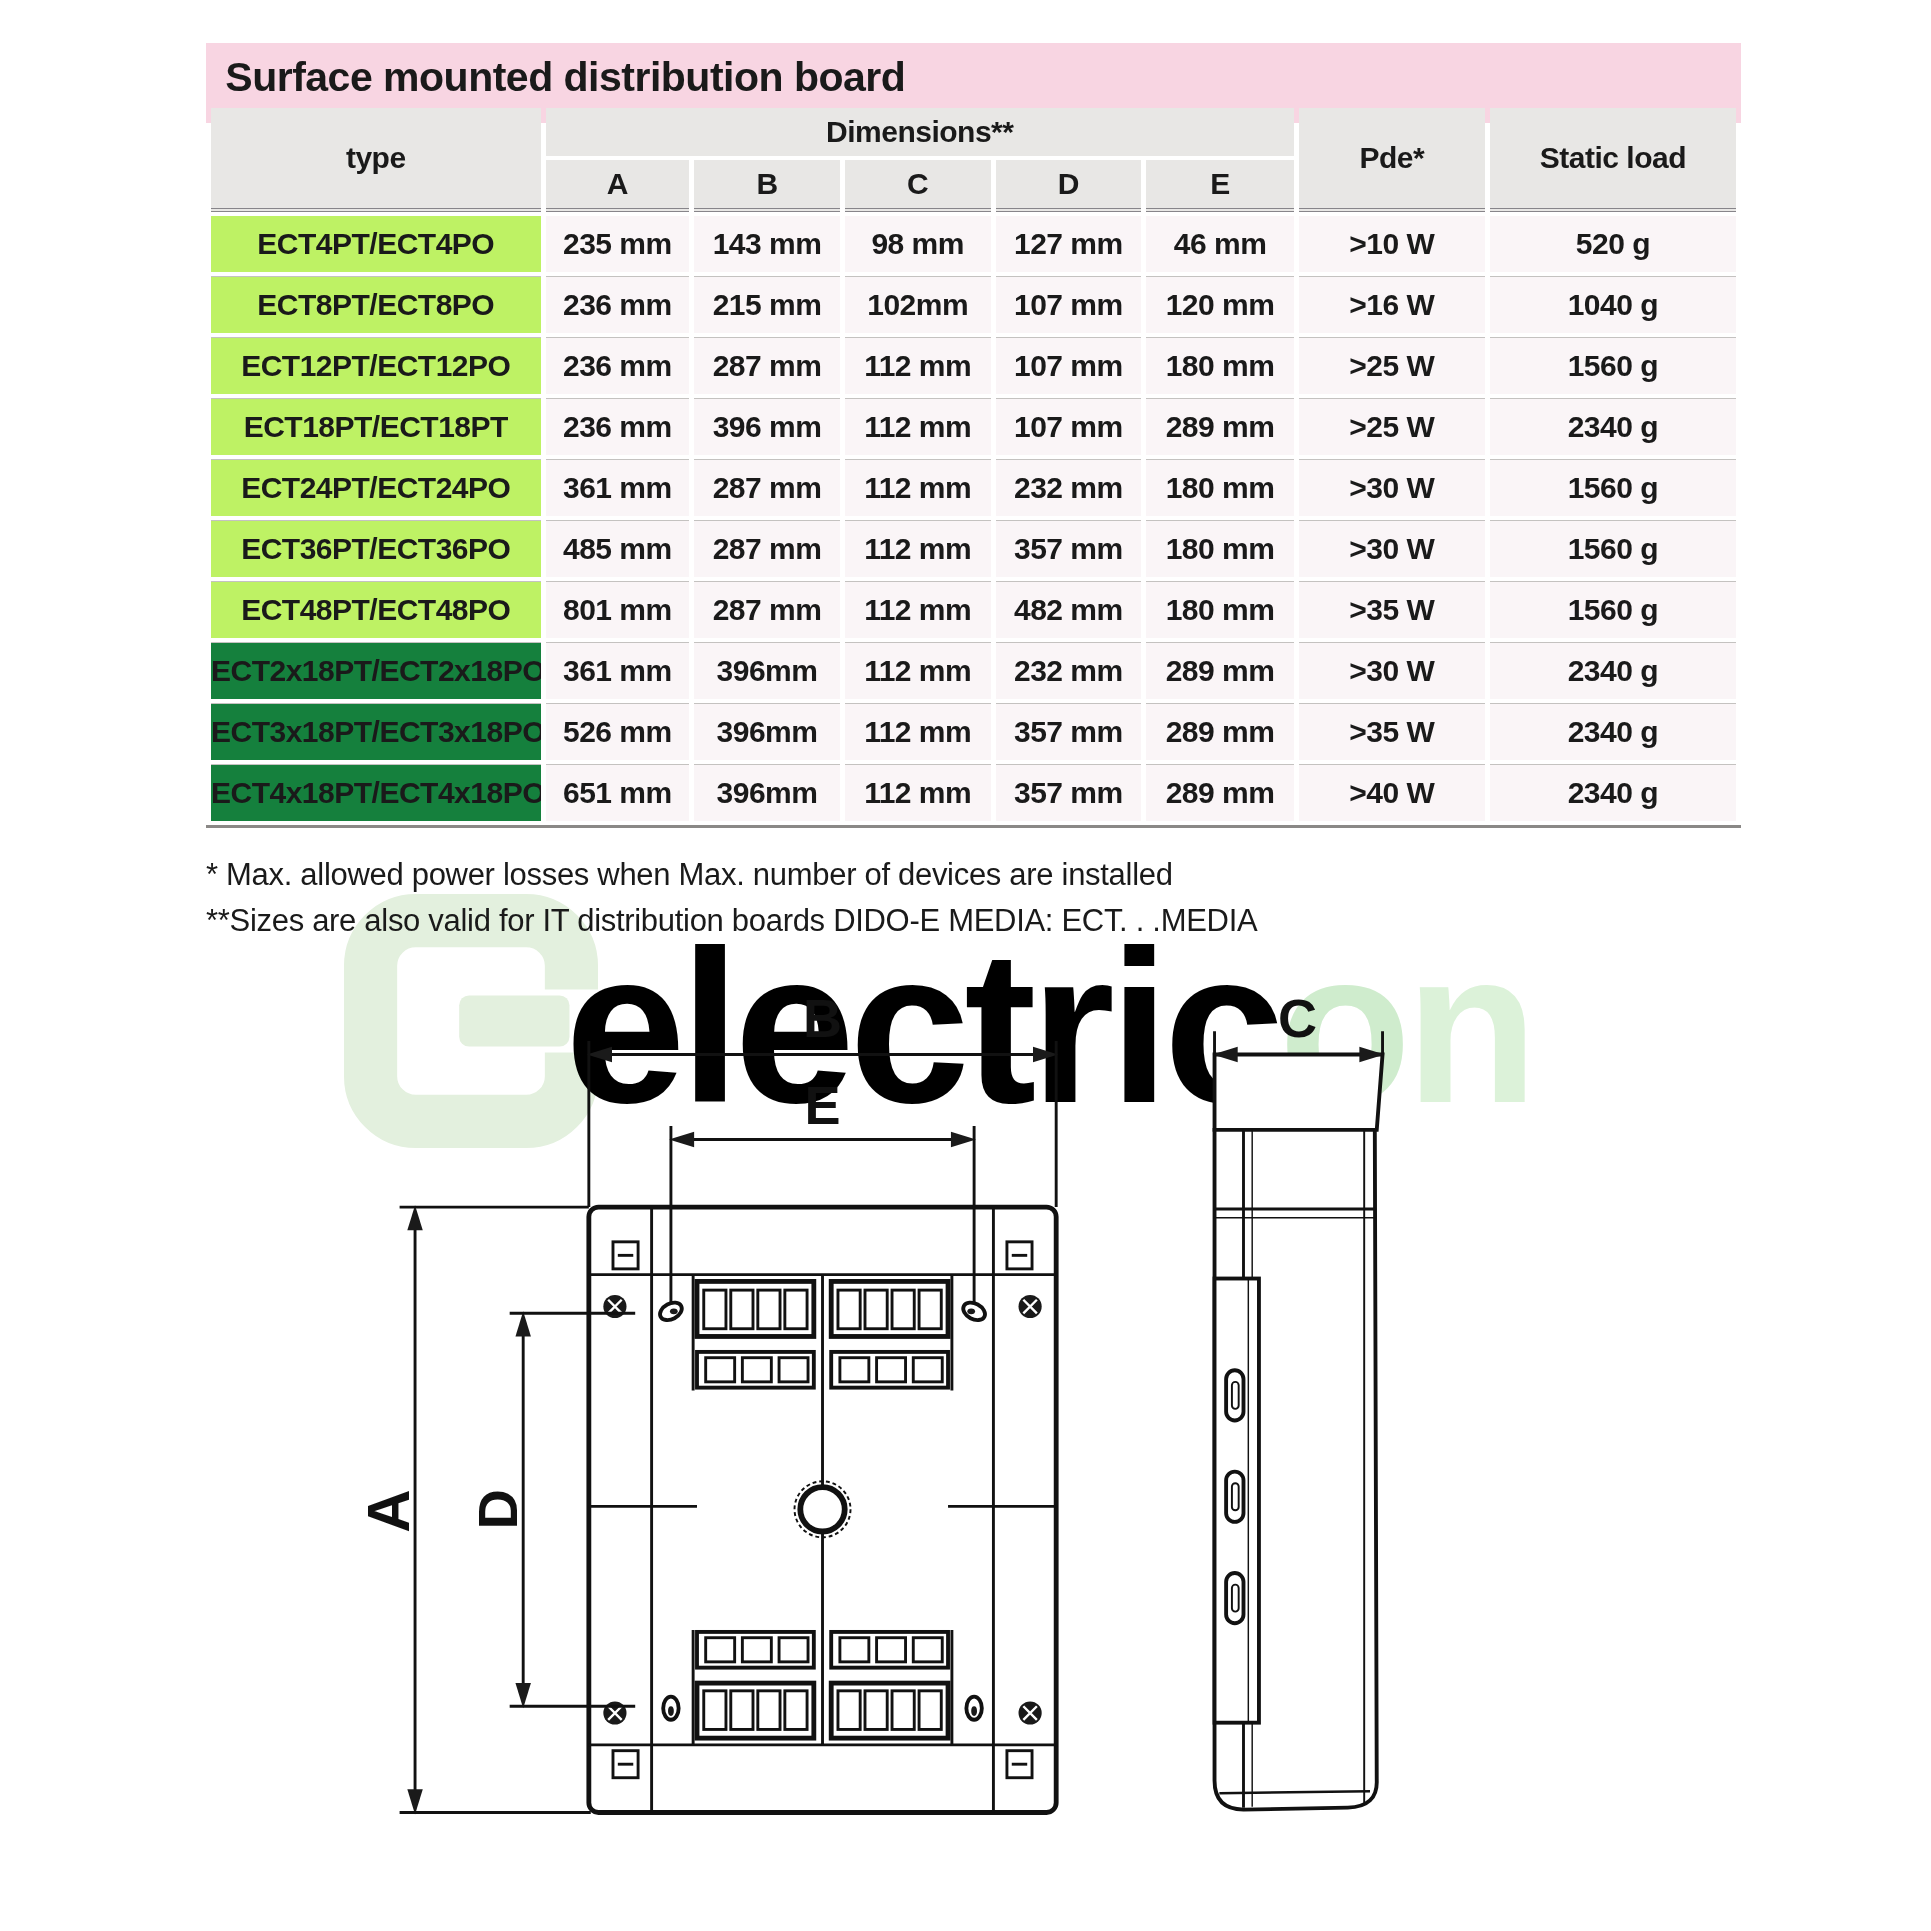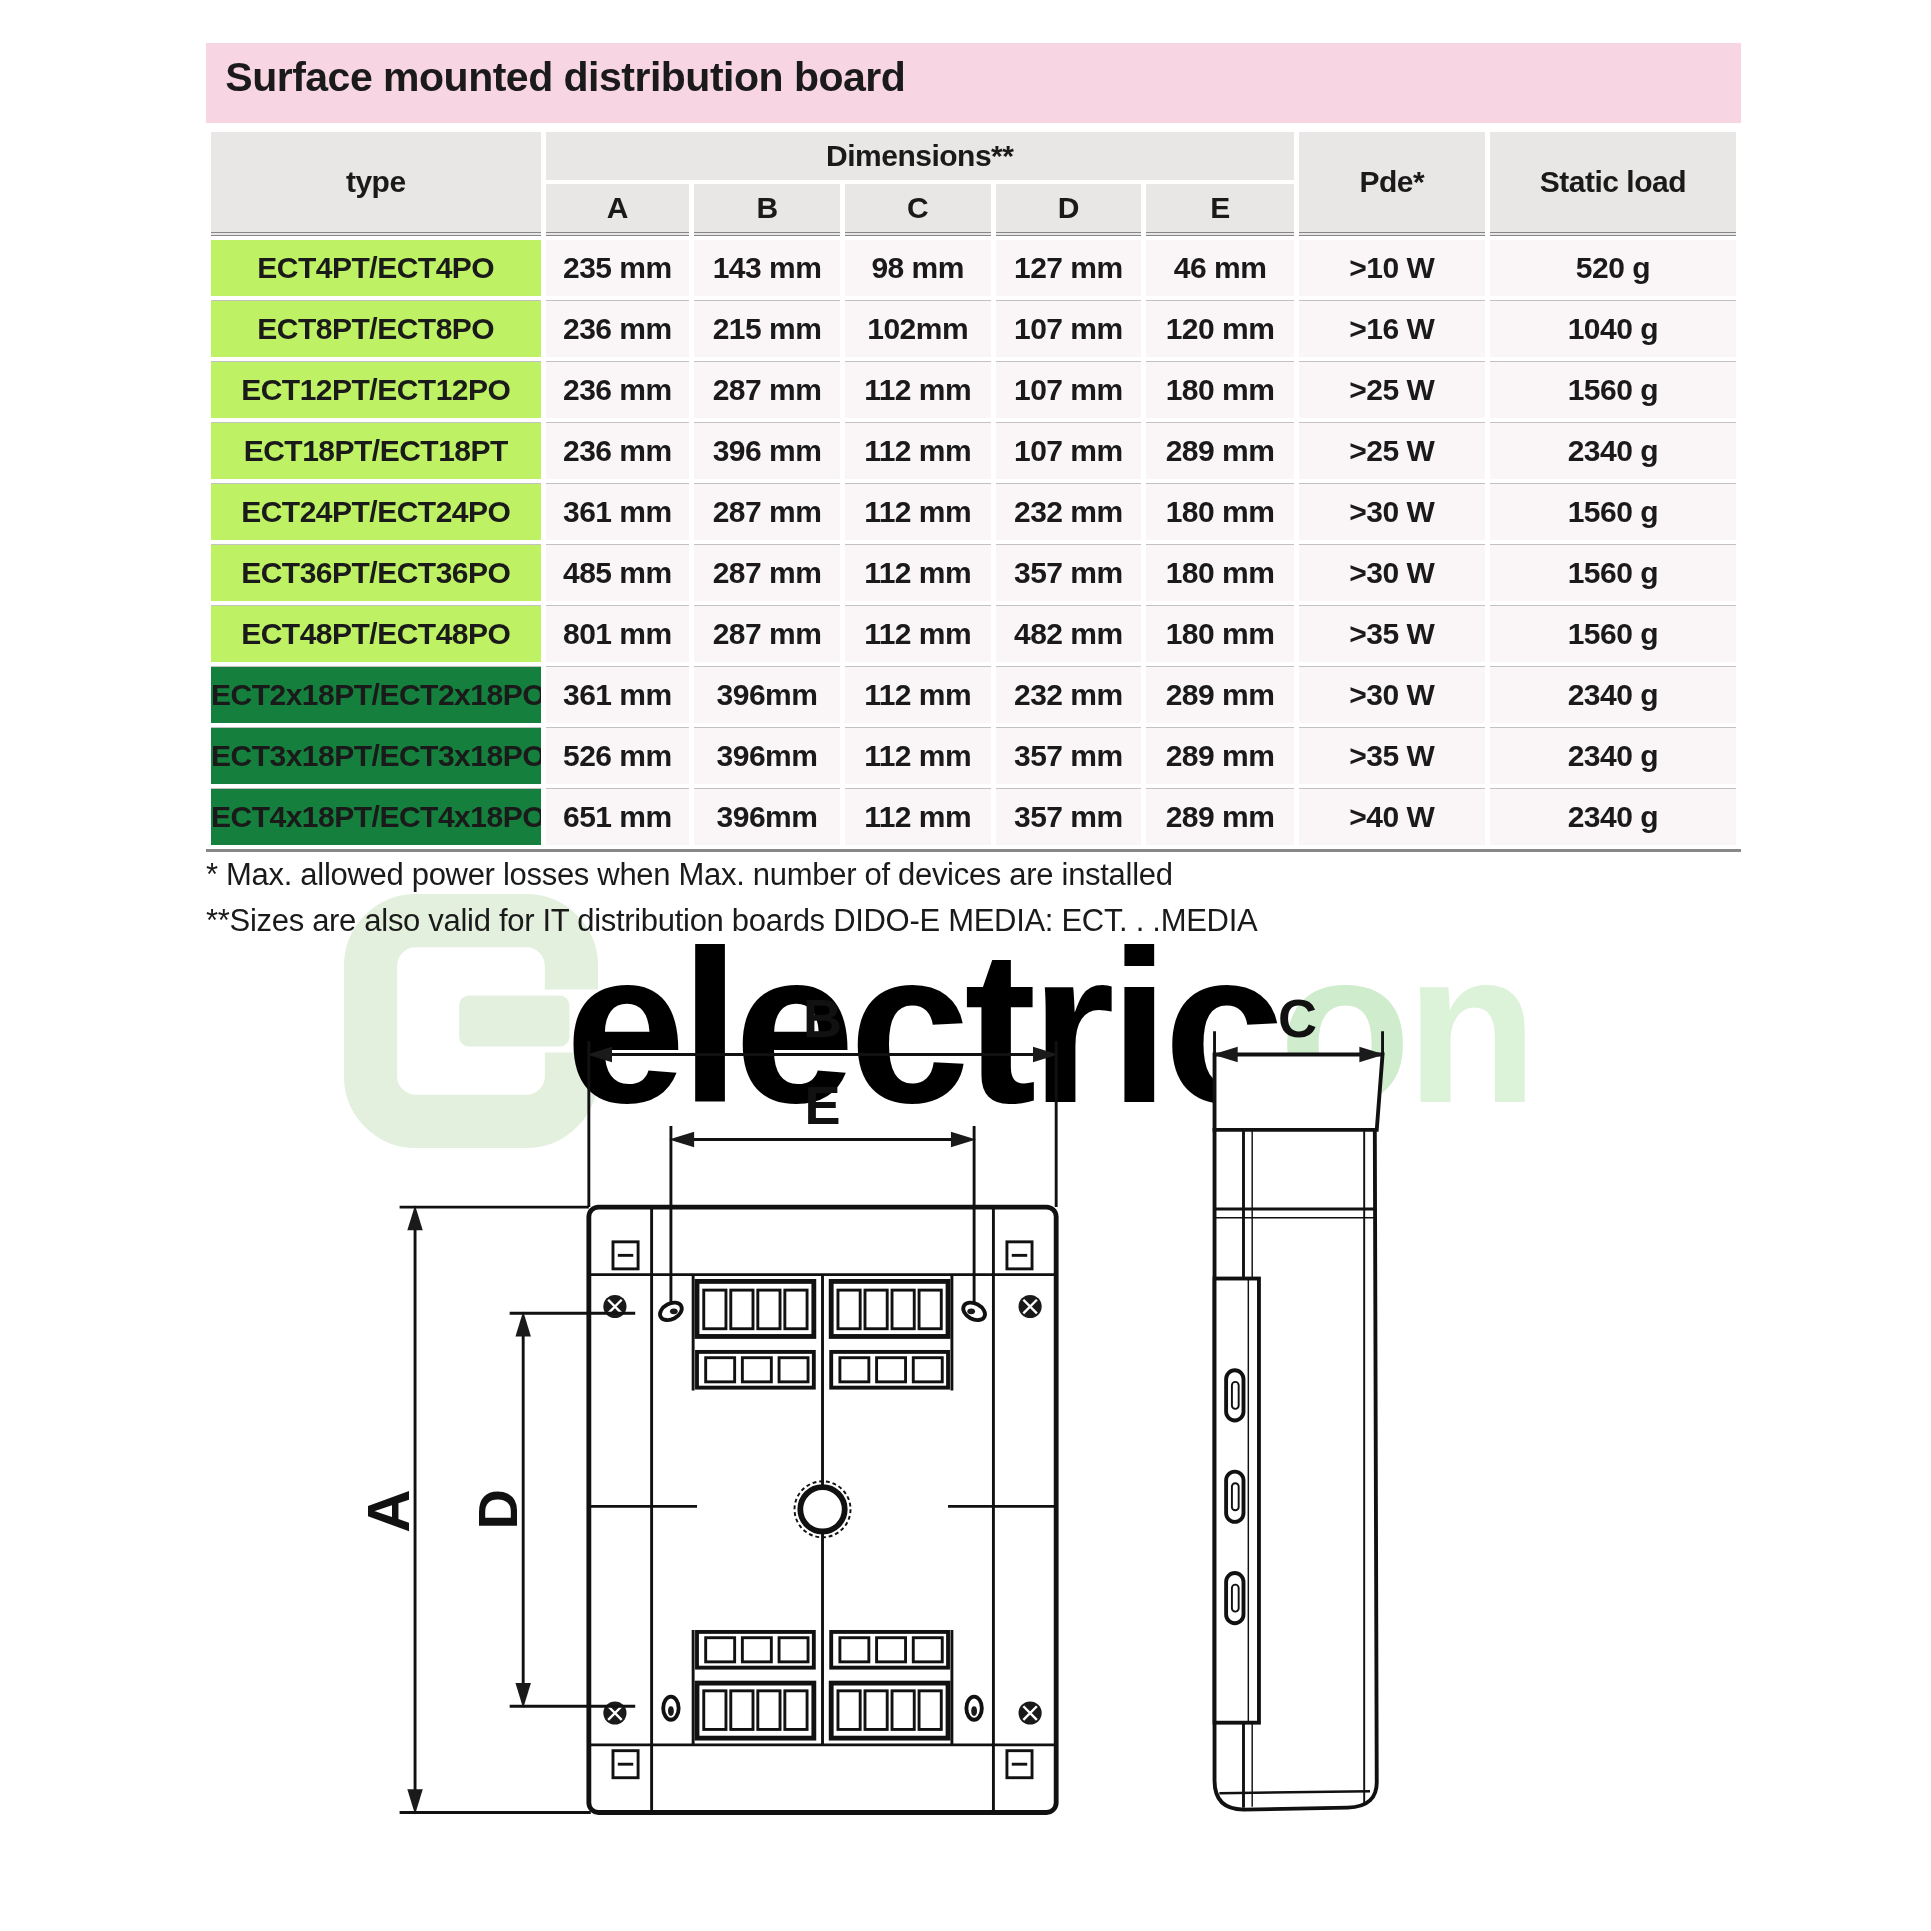--- a/index.html
+++ b/index.html
@@ -17,21 +17,21 @@
   .wm-green-o{color:#cfeccd;}
   .wm-green-n{color:#dcf2d9;}
   
   .page-title{
     position:absolute;z-index:2;left:206px;top:43px;width:1535px;height:80px;
     box-sizing:border-box;background:#f8d5e2;
     font-size:41px;font-weight:bold;letter-spacing:-0.5px;
     line-height:68px;padding-left:19.3px;
   }
   table.spec{
-    position:absolute;z-index:2;left:206px;top:128px;width:1535px;
+    position:absolute;z-index:2;left:206px;top:104px;width:1535px;
     border-collapse:separate;border-spacing:5.8px 4.8px;table-layout:fixed;
     border-bottom:3.9px solid #8a8886;
   }
   table.spec th, table.spec td{
     font-size:30px;font-weight:600;letter-spacing:-0.5px;padding:0;
     text-align:center;vertical-align:middle;overflow:hidden;white-space:nowrap;
   }
   .hdr{background:#e8e7e5;}
   th.type-hdr{text-align:left;vertical-align:top;padding:13.5px 0 0 17.4px;height:56px;}
   th.dims-hdr{height:48px;}

